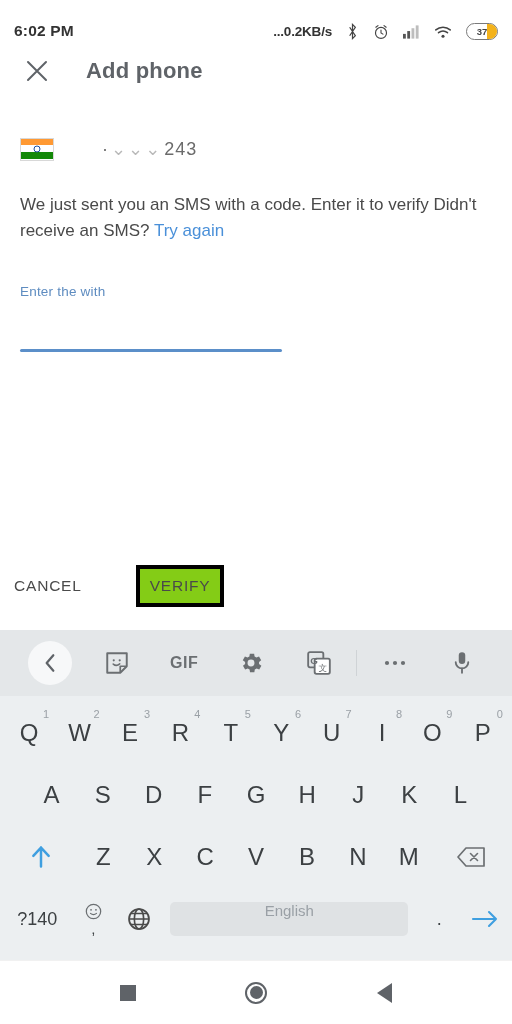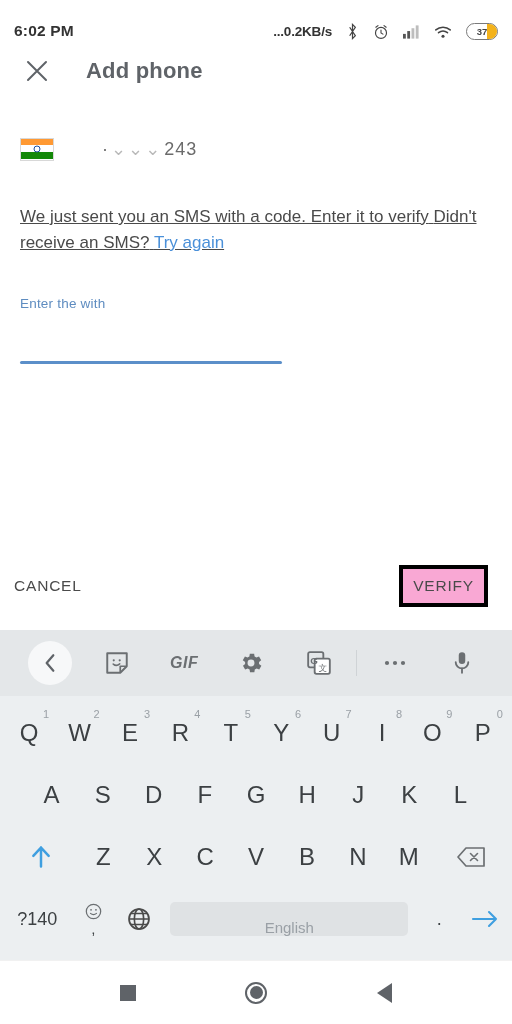--- a/index.html
+++ b/index.html
@@ -58,52 +58,51 @@
     position:absolute; left:50%; top:50%; transform:translate(-50%,-50%);
     width:7px; height:7px; border:1.2px solid #1d4f9e; border-radius:50%;
   }
   .phone-num{
     margin-left:48px; font-size:18px; color:#6b6b6b; letter-spacing:1px;
     display:flex; align-items:baseline; gap:2px;
   }
   .phone-mask{ color:#b9b9b9; font-size:18px; letter-spacing:2px; }
 
   .body-text{
-    margin-top:40px; font-size:17px; line-height:26px; color:#4a4a4a;
+    margin-top:28px; font-size:17px; line-height:26px; color:#4a4a4a;
     max-width:460px;
-    text-decoration:underline;
   }
   .body-text .l2{ display:block; }
   .link{ color:#4a90d9; }
 
   .field{ margin-top:40px; position:relative; }
   .field-label{ font-size:13.5px; color:#5e8cc0; letter-spacing:.2px; }
   .field-input{
     display:block; width:262px; height:36px; border:none; outline:none;
     background:transparent; font-size:18px; color:#333;
     font-family:"Liberation Sans", sans-serif;
     margin-top:14px; padding:0;
   }
   .field-underline{
     width:262px; height:2.5px; background:#5b8fc9; border-radius:2px;
   }
 
   
   .actions{
     position:absolute; left:0; right:0; top:565px;
-    display:flex; align-items:center; justify-content:space-between;
-    padding-right:24px; gap:0;
+    display:flex; align-items:center; justify-content:flex-start;
+    padding-right:24px; gap:16px;
   }
   .btn-cancel{
     font-size:15.5px; color:#4a4a4a; letter-spacing:.8px;
     padding:10px 14px; cursor:pointer; background:none; border:none;
     font-family:"Liberation Sans", sans-serif;
   }
   .btn-verify-wrap{
-    border:4px solid #000; background:#f9a8d4; margin-left:24px;
+    border:4px solid #000; background:#84cc16; margin-left:24px;
   }
   .btn-verify{
     font-size:15.5px; color:#4a4a4a; letter-spacing:.8px;
     padding:8px 10px; cursor:pointer; background:none; border:none;
     display:block; font-family:"Liberation Sans", sans-serif;
   }
 
   
   .keyboard{
     position:absolute; left:0; right:0; top:630px; height:330px;
@@ -115,40 +114,40 @@
   }
   .kb-tool{
     flex:1; display:flex; align-items:center; justify-content:center;
     color:#6b6f72; cursor:pointer; height:100%;
   }
   .kb-back-circle{
     width:44px; height:44px; border-radius:50%; background:#f7f8f9;
     display:flex; align-items:center; justify-content:center;
   }
   .kb-divider{ width:1px; height:26px; background:#cfd3d6; flex:none; margin:0 4px; }
-  .gif-text{ font-size:16px; font-weight:bold; letter-spacing:.5px; color:#6b6f72;font-style:italic; }
+  .gif-text{ font-size:16px; font-weight:bold; letter-spacing:.5px; color:#6b6f72; }
 
   .kb-rows{ padding-top:6px; }
   .kb-row{ display:flex; align-items:center; height:62px; padding:0 4px; }
   .key{
     flex:1; display:flex; align-items:center; justify-content:center;
     position:relative; height:100%; cursor:pointer;
   }
   .key-letter{ font-size:24px; color:#3c4043; font-weight:400; }
   .key-sup{
     position:absolute; top:6px; right:50%; margin-right:-20px;
     font-size:11px; color:#9aa0a6;
   }
   .row2{ padding:0 26px; }
   .row3{ padding:0 4px; }
   .key-wide{ flex:1.45; }
   .key-space{ flex:5.2; padding:0 8px; }
   .spacebar{
     width:100%; height:34px; background:#dfe2e4; border-radius:5px;
-    display:flex; align-items:flex-end; justify-content:center;
+    display:flex; align-items:flex-start; justify-content:center;
   }
   .spacebar span{ font-size:15px; color:#9aa0a6; }
   .key-sym{ font-size:18px; color:#3c4043; }
   .emoji-key{ display:flex; flex-direction:column; align-items:center; line-height:1; }
   .emoji-key .comma{ font-size:15px; color:#3c4043; margin-top:1px; }
 
   
   .navbar{
     position:absolute; left:0; right:0; bottom:0; height:64px;
     background:#ffffff; display:flex; align-items:center; justify-content:center;

